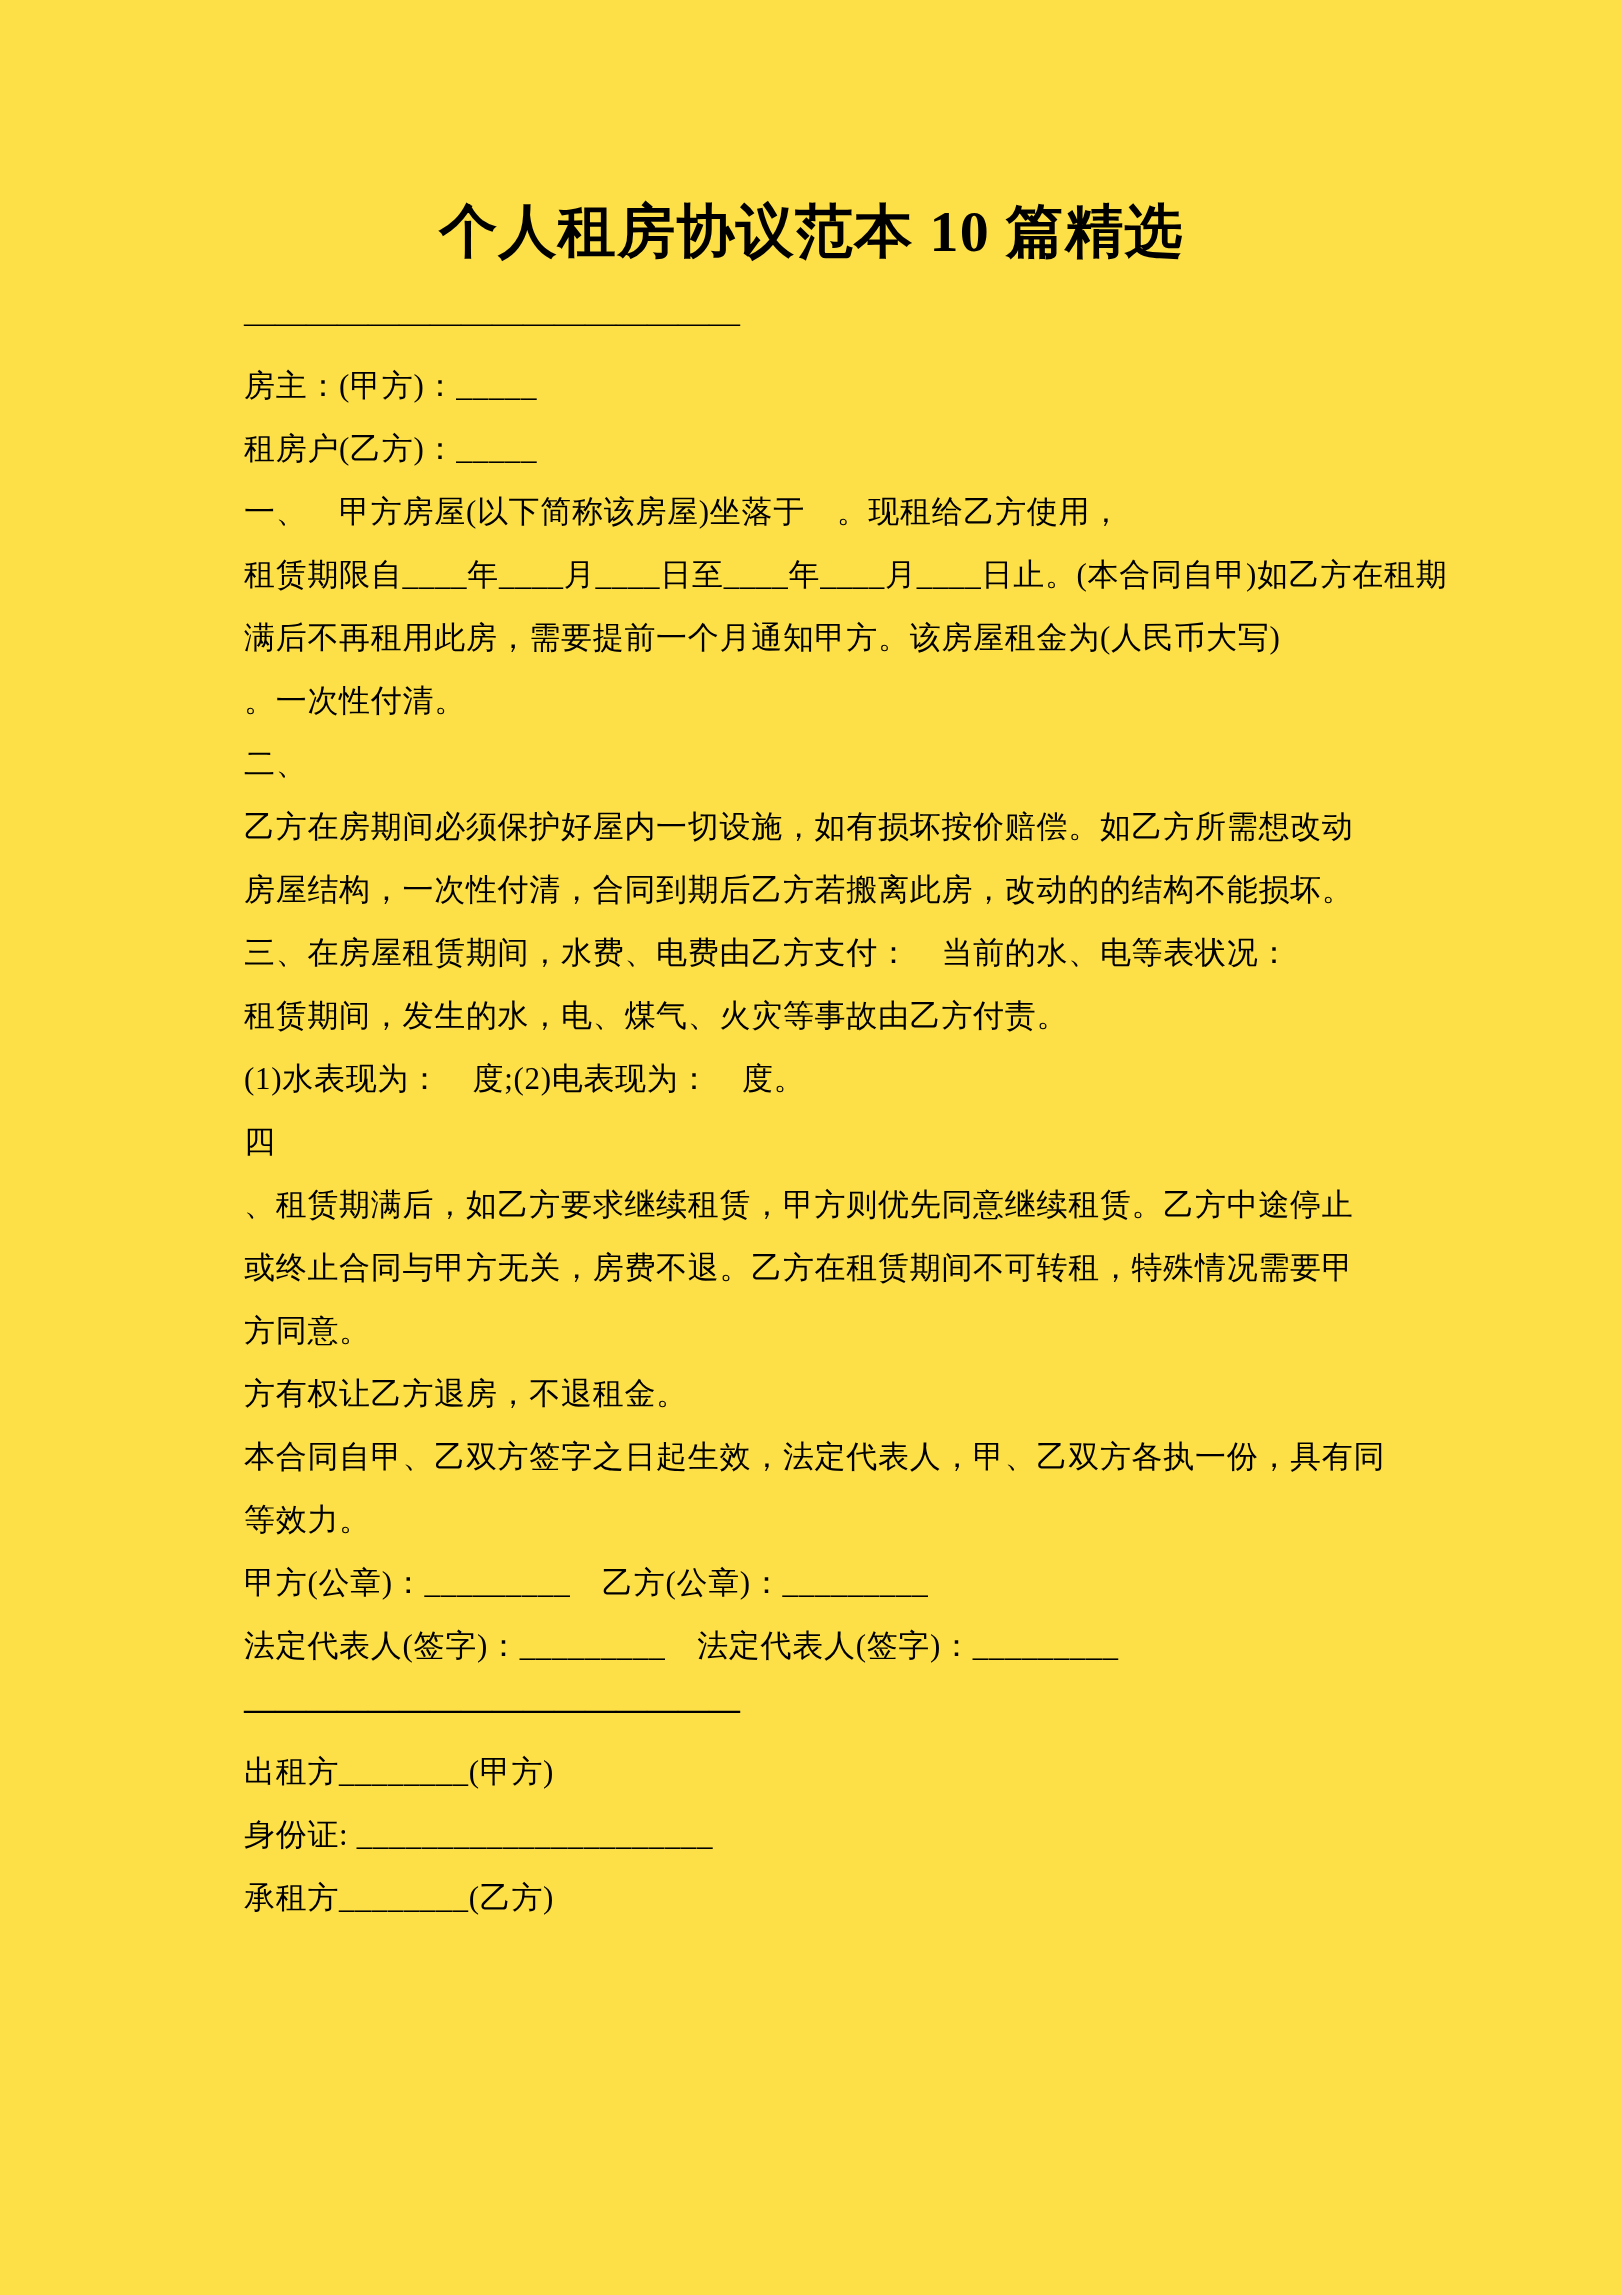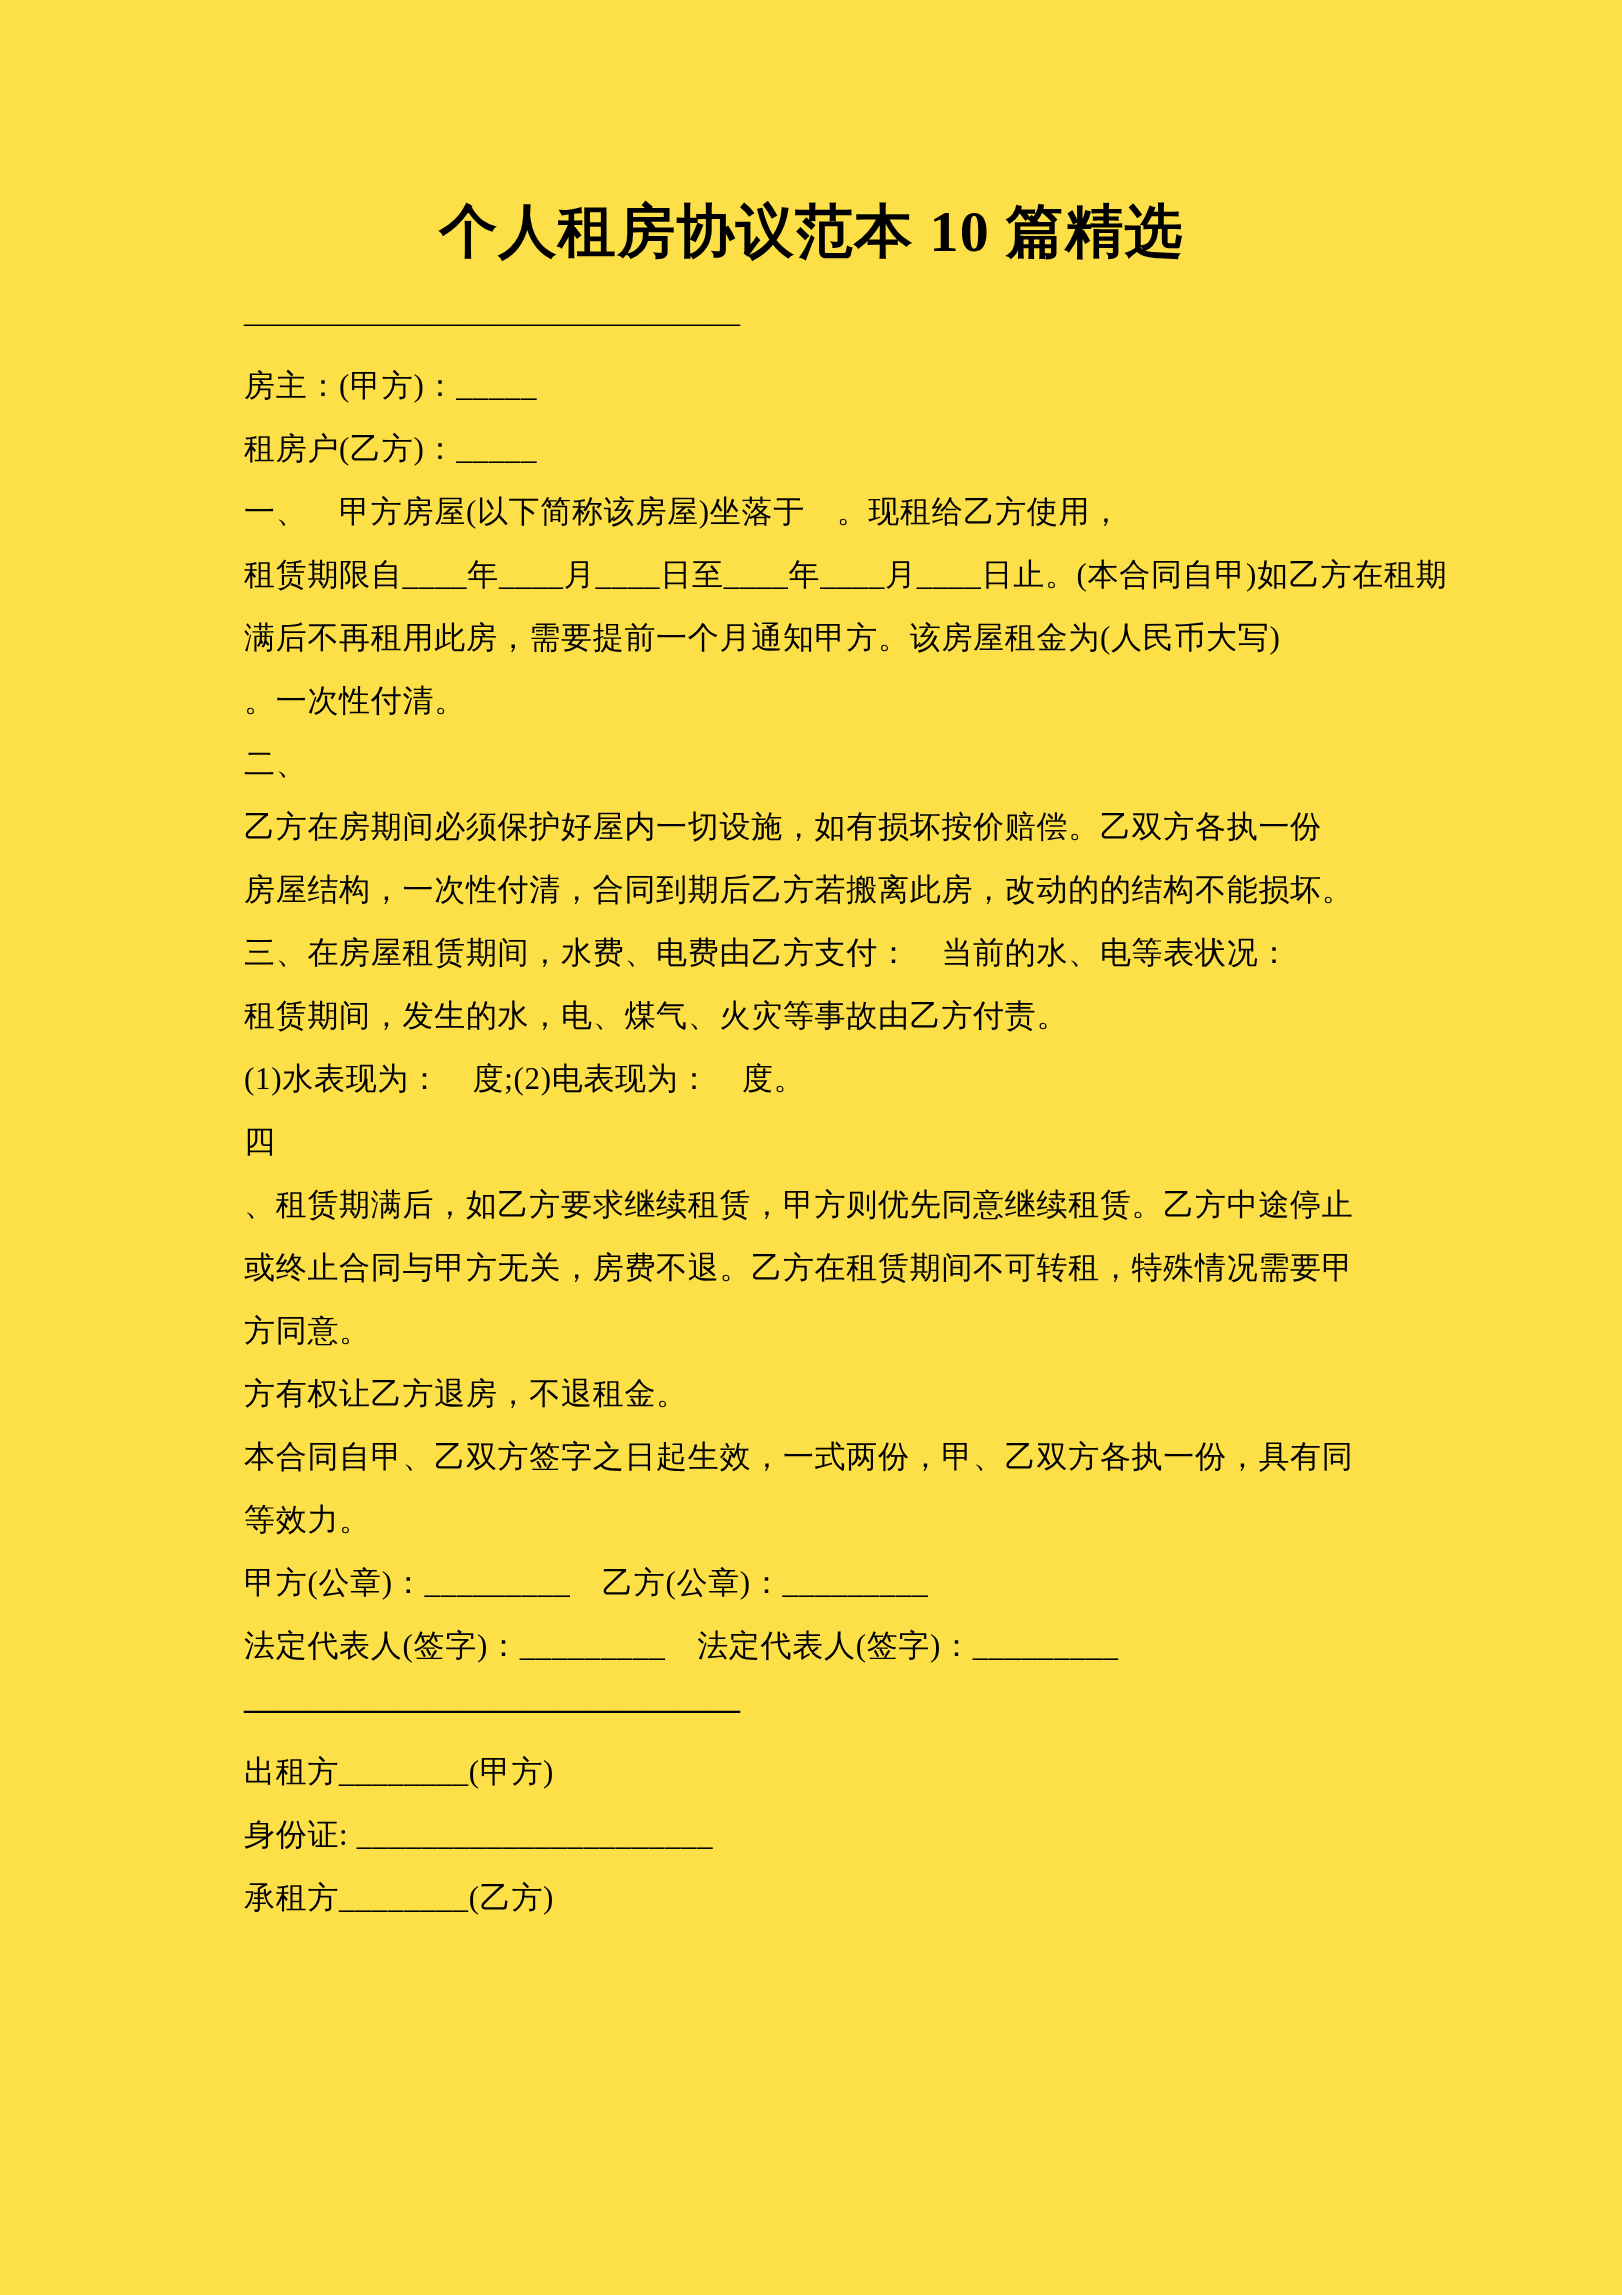--- a/index.html
+++ b/index.html
@@ -57,31 +57,31 @@
 
     <div class="line divider">————————————————</div>
 
     <div class="line">房主：(甲方)：_____</div>
     <div class="line">租房户(乙方)：_____</div>
     <div class="line">一、　甲方房屋(以下简称该房屋)坐落于　。现租给乙方使用，</div>
     <div class="line">租赁期限自____年____月____日至____年____月____日止。(本合同自甲)如乙方在租期</div>
     <div class="line">满后不再租用此房，需要提前一个月通知甲方。该房屋租金为(人民币大写)</div>
     <div class="line">。一次性付清。</div>
     <div class="line">二、</div>
-    <div class="line">乙方在房期间必须保护好屋内一切设施，如有损坏按价赔偿。乙双方各执一份</div>
+    <div class="line">乙方在房期间必须保护好屋内一切设施，如有损坏按价赔偿。如乙方所需想改动</div>
     <div class="line">房屋结构，一次性付清，合同到期后乙方若搬离此房，改动的的结构不能损坏。</div>
     <div class="line">三、在房屋租赁期间，水费、电费由乙方支付：　当前的水、电等表状况：</div>
     <div class="line">租赁期间，发生的水，电、煤气、火灾等事故由乙方付责。</div>
     <div class="line">(1)水表现为：　度;(2)电表现为：　度。</div>
     <div class="line">四</div>
     <div class="line">、租赁期满后，如乙方要求继续租赁，甲方则优先同意继续租赁。乙方中途停止</div>
     <div class="line">或终止合同与甲方无关，房费不退。乙方在租赁期间不可转租，特殊情况需要甲</div>
     <div class="line">方同意。</div>
     <div class="line">方有权让乙方退房，不退租金。</div>
-    <div class="line">本合同自甲、乙双方签字之日起生效，一式两份，甲、乙双方各执一份，具有同</div>
+    <div class="line">本合同自甲、乙双方签字之日起生效，法定代表人，甲、乙双方各执一份，具有同</div>
     <div class="line">等效力。</div>
     <div class="line">甲方(公章)：_________　乙方(公章)：_________</div>
     <div class="line">法定代表人(签字)：_________　法定代表人(签字)：_________</div>
 
     <div class="line divider divider-bottom">————————————————</div>
 
     <div class="line">出租方________(甲方)</div>
     <div class="line">身份证: ______________________</div>
     <div class="line">承租方________(乙方)</div>
 

